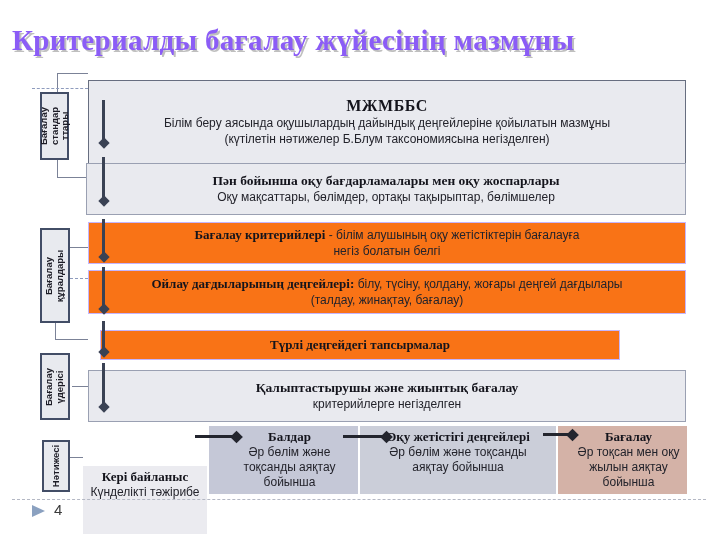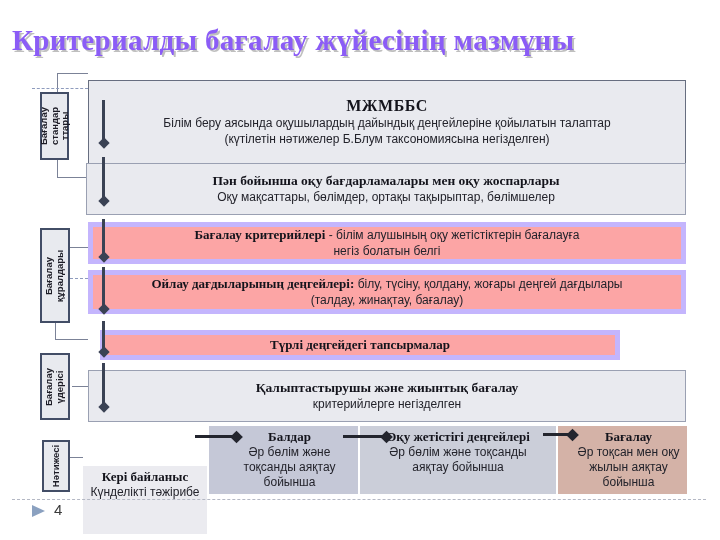--- a/index.html
+++ b/index.html
@@ -14,21 +14,21 @@
     text-shadow:2px 2px 0 #bfbfbf; letter-spacing:0.3px;
   }
   
   .fbox {
     position:absolute; box-sizing:border-box; display:flex;
     flex-direction:column; justify-content:center; text-align:center;
     padding:2px 10px;
   }
   .fbox.gray  { background:#e9eaef; border:1px solid #9aa0b2; }
   .fbox.strong{ border-color:#676e80; }
-  .fbox.white { background:#fca5a5; border:5px solid #c4b5fd; }
+  .fbox.white { background:#f97316; border:1px solid #c4b5fd; }
   .fb-head { font-family:"Liberation Serif", serif; font-weight:bold; font-size:13.5px; color:#14141c; line-height:1.25; }
   .fb-head.big { font-size:16px; letter-spacing:0.5px; }
   .fb-body { font-size:12px; color:#23232b; line-height:1.3; }
   .bh { font-family:"Liberation Serif", serif; font-weight:bold; font-size:13px; color:#14141c; }
   .bb { font-size:12px; color:#23232b; line-height:1.3; }
   
   .vlabel { position:absolute; background:#e8eaef; border:2px solid #424d66; box-sizing:border-box; }
   .vtext {
     position:absolute; top:50%; left:50%;
     transform:translate(-50%,-50%) rotate(-90deg);
@@ -101,21 +101,21 @@
   <div class="vlabel" style="left:40px; top:353px; width:30px; height:67px;">
     <span class="vtext">Бағалау
 үдерісі</span>
   </div>
   <div class="vlabel" style="left:42px; top:440px; width:28px; height:52px;">
     <span class="vtext">Нәтижесі</span>
   </div>
 
   <div class="fbox gray strong" style="left:88px; top:80px; width:598px; height:84px;">
     <div class="fb-head big">МЖМББС</div>
-    <div class="fb-body">Білім беру аясында оқушылардың дайындық деңгейлеріне қойылатын талаптар</div>
+    <div class="fb-body">Білім беру аясында оқушылардың дайындық деңгейлеріне қойылатын мазмұны</div>
     <div class="fb-body">(күтілетін нәтижелер Б.Блум таксономиясына негізделген)</div>
   </div>
 
   <div class="fbox gray" style="left:86px; top:163px; width:600px; height:52px;">
     <div class="fb-head">Пән бойынша оқу бағдарламалары мен оқу жоспарлары</div>
     <div class="fb-body">Оқу мақсаттары, бөлімдер, ортақы тақырыптар, бөлімшелер</div>
   </div>
 
   <div class="fbox white" style="left:88px; top:222px; width:598px; height:42px;">
     <div class="fb-body"><span class="bh">Бағалау критерийлері</span><span class="bb"> - білім алушының оқу жетістіктерін бағалауға</span></div>

